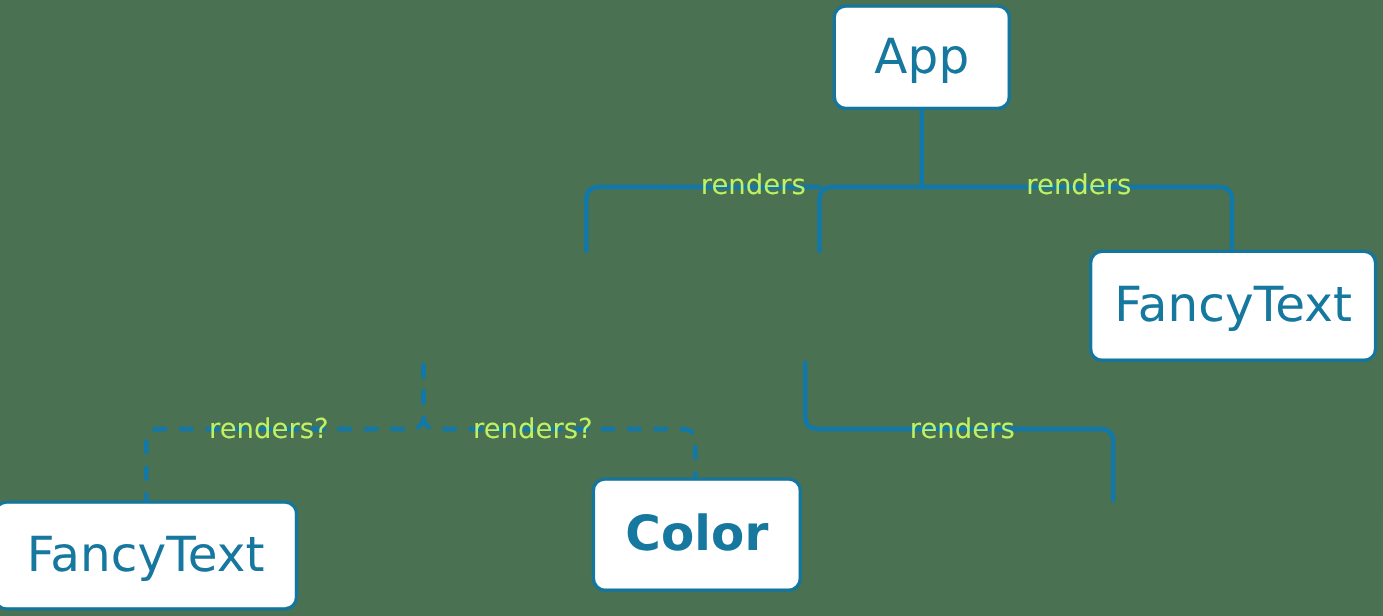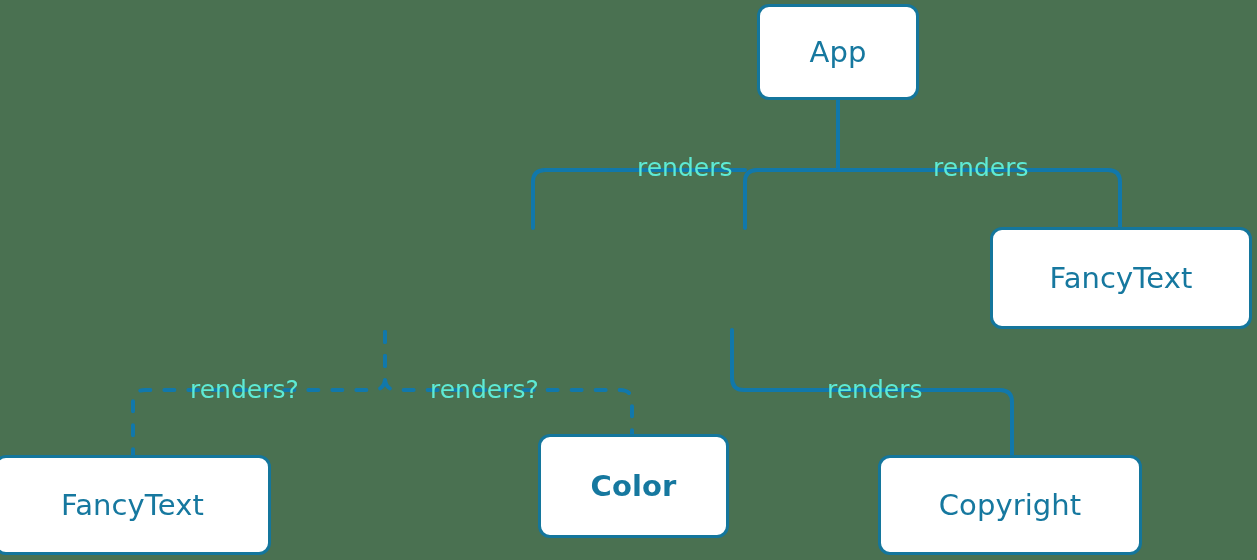--- a/index.html
+++ b/index.html
@@ -28,28 +28,28 @@
     background: #ffffff;
     border: 3px solid #14769c;
     border-radius: 12px;
     display: flex;
     align-items: center;
     justify-content: center;
     z-index: 3;
   }
   .node-label {
     color: #16789f;
-    font-size: 29px;
+    font-size: 44px;
     line-height: 1;
     letter-spacing: 0.1px;
     white-space: nowrap;
   }
   .edge-label {
     position: absolute;
-    color: #5eead4;
+    color: #bef264;
     font-size: 25px;
     line-height: 1;
     white-space: nowrap;
     z-index: 2;
     font-weight: 500;
   }
 </style>
 </head>
 <body>
 
@@ -83,23 +83,20 @@
   </div>
 
   <div class="node-box" style="left:-6px; top:455px; width:277px; height:100px;">
     <span class="node-label">FancyText</span>
   </div>
 
   <div class="node-box" style="left:538px; top:434px; width:191px; height:104px;font-weight:bold;">
     <span class="node-label">Color</span>
   </div>
 
-  <div class="node-box" style="left:878px; top:455px; width:264px; height:100px;">
-    <span class="node-label">Copyright</span>
-  </div>
 
   <div class="edge-label" style="left:637px; top:155px;">renders</div>
 
   <div class="edge-label" style="left:933px; top:155px;">renders</div>
 
   <div class="edge-label" style="left:190px; top:377px;">renders?</div>
 
   <div class="edge-label" style="left:430px; top:377px;">renders?</div>
 
   <div class="edge-label" style="left:827px; top:377px;">renders</div>

